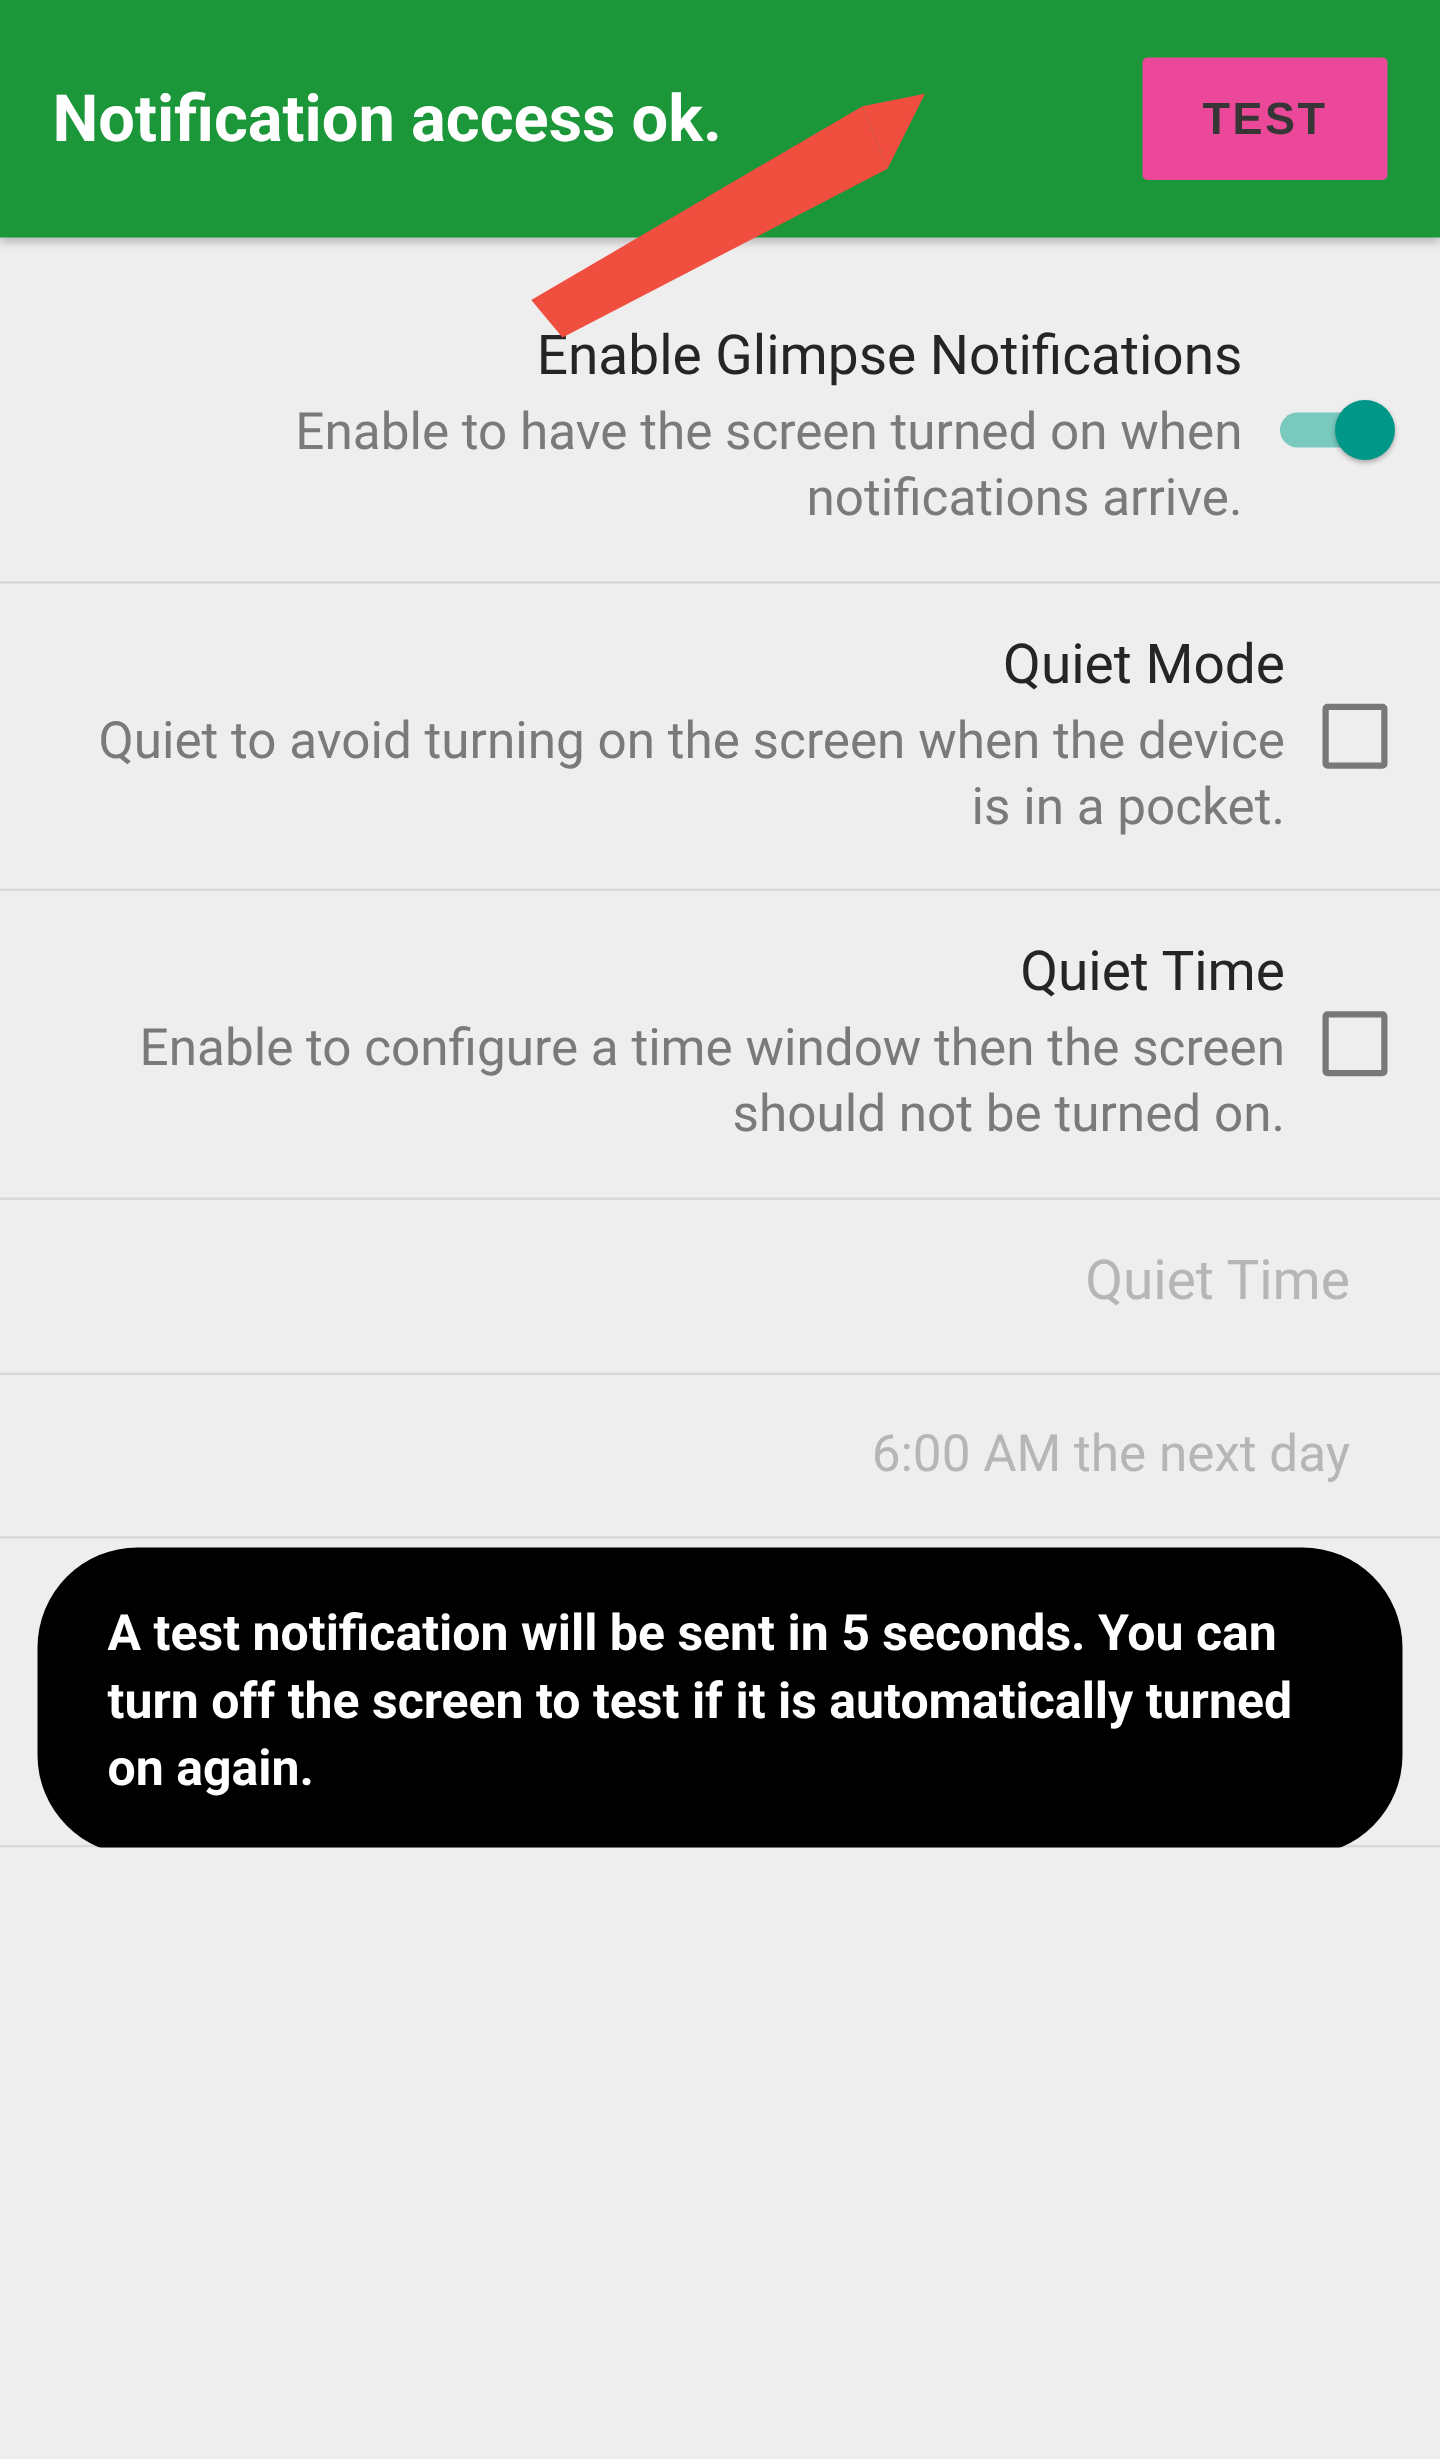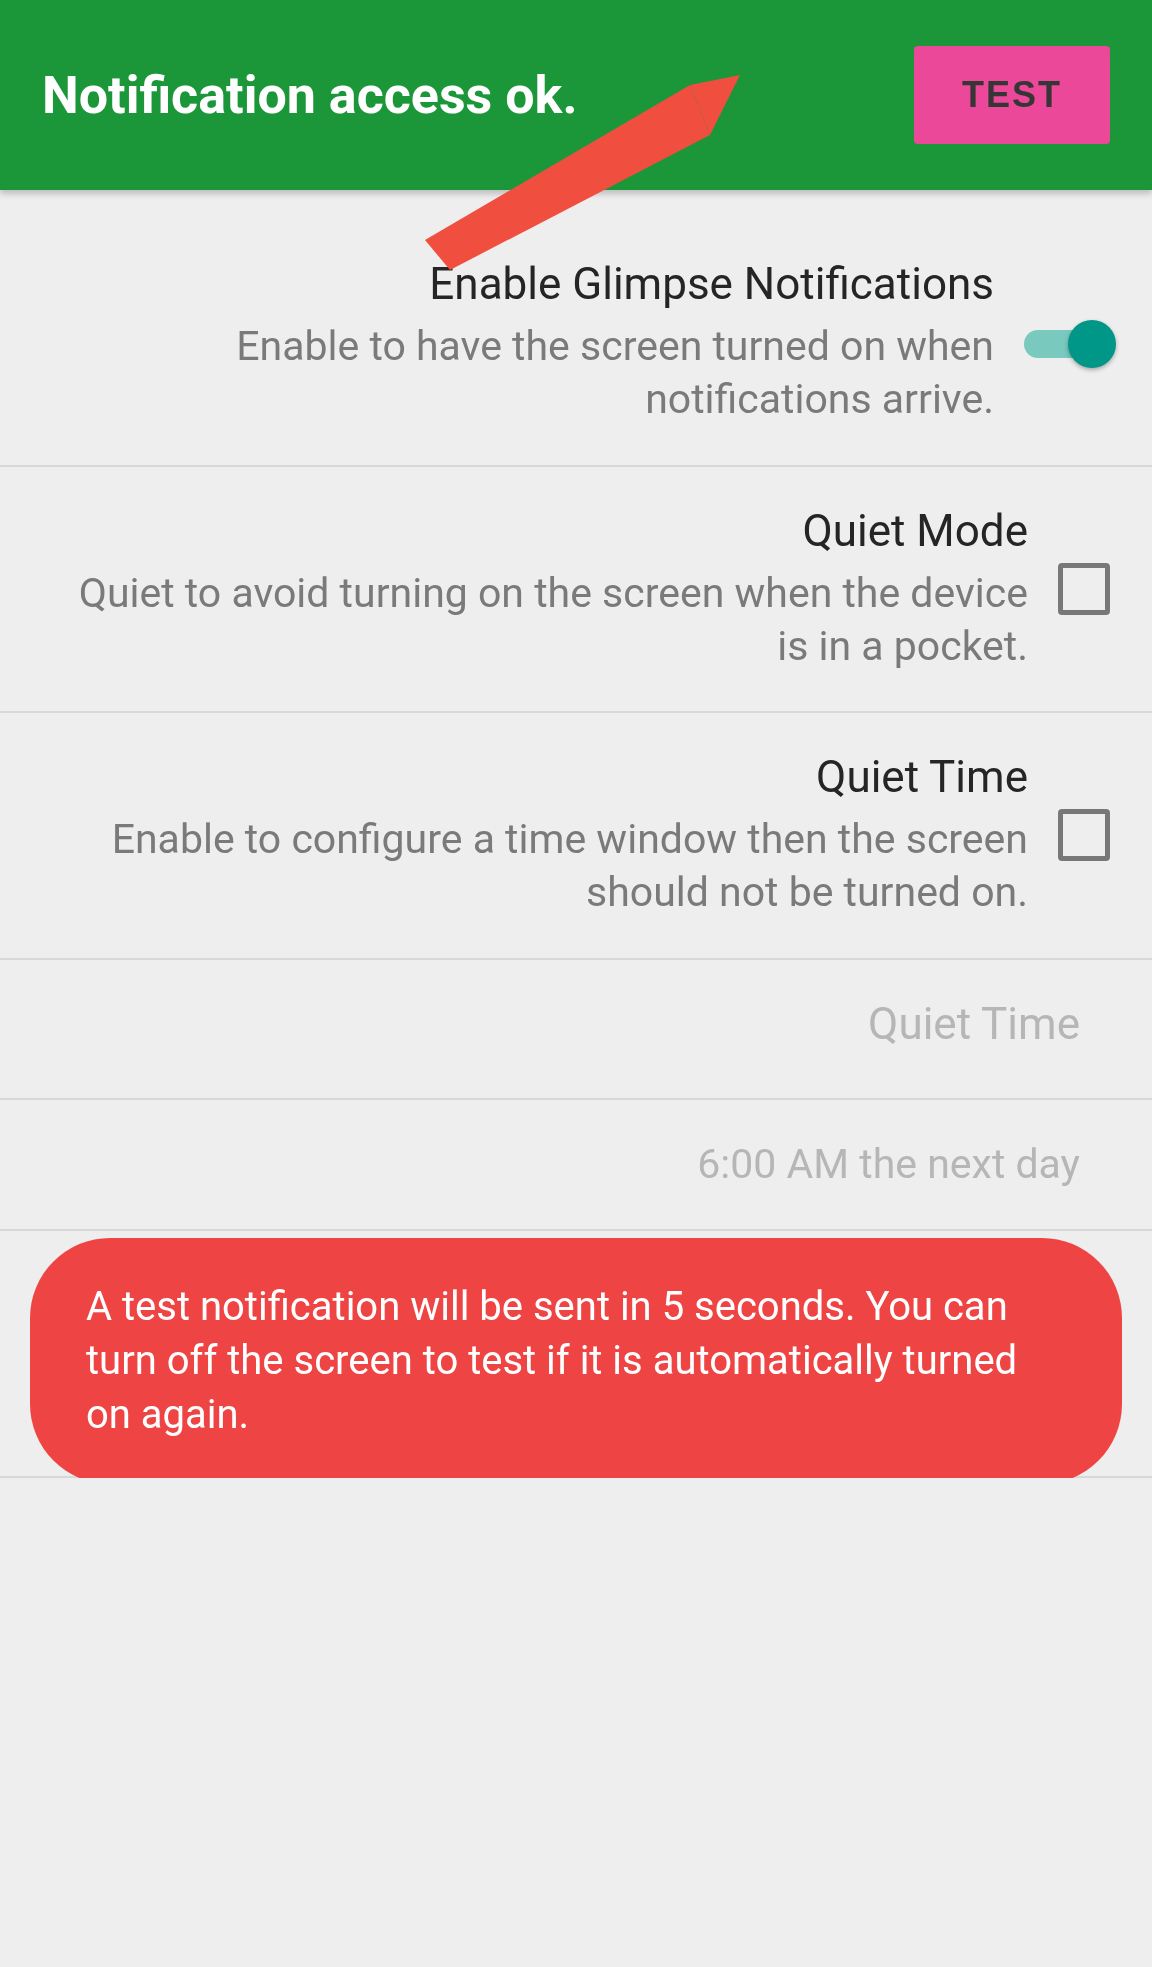--- a/index.html
+++ b/index.html
@@ -100,26 +100,27 @@
     width: 340px;
     height: 200px;
     pointer-events: none;
   }
   
   .toast {
     position: absolute;
     left: 30px;
     right: 30px;
     top: 1238px;
-    background: #ef4444;
+    background: #000000;
     color: #ffffff;
     font-size: 40px;
     line-height: 1.35;
     padding: 42px 56px;
     border-radius: 80px;
+    font-weight: bold;
   }
 </style>
 </head>
 <body>
 
 <div class="screen">
 
   <div class="header">
     <div class="header-title">Notification access ok.</div>
     <button class="test-button">TEST</button>

